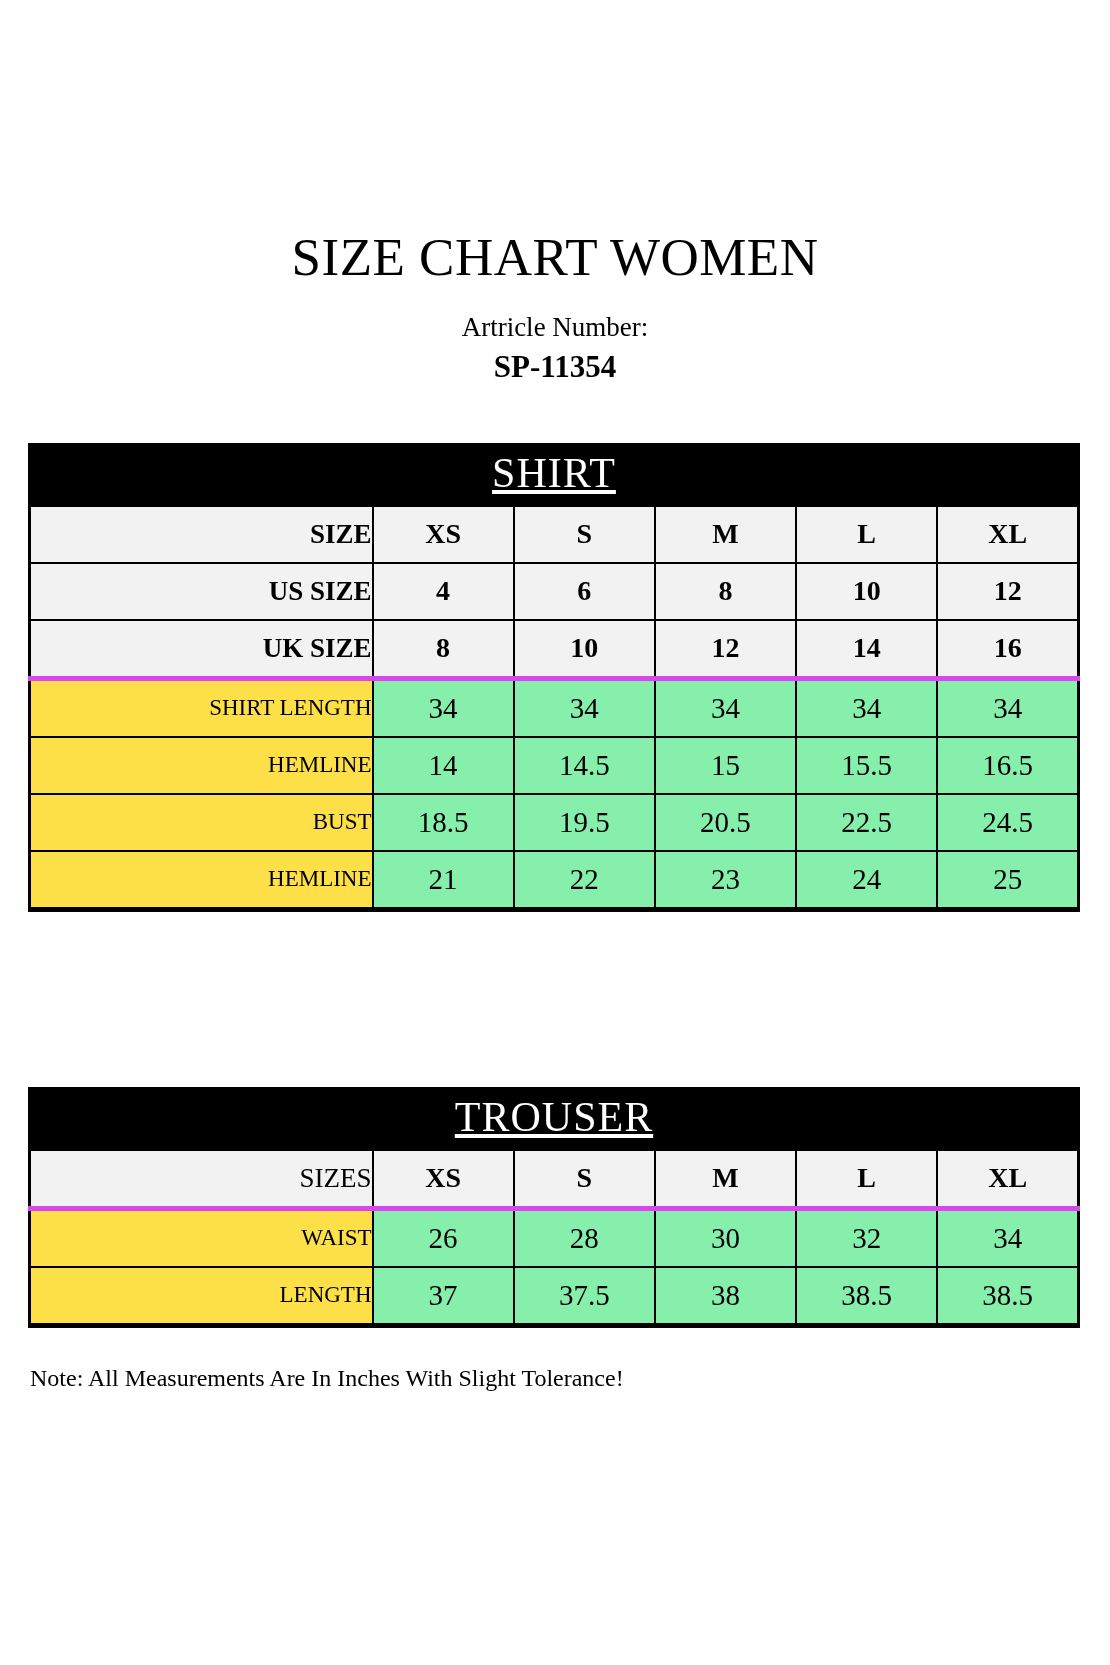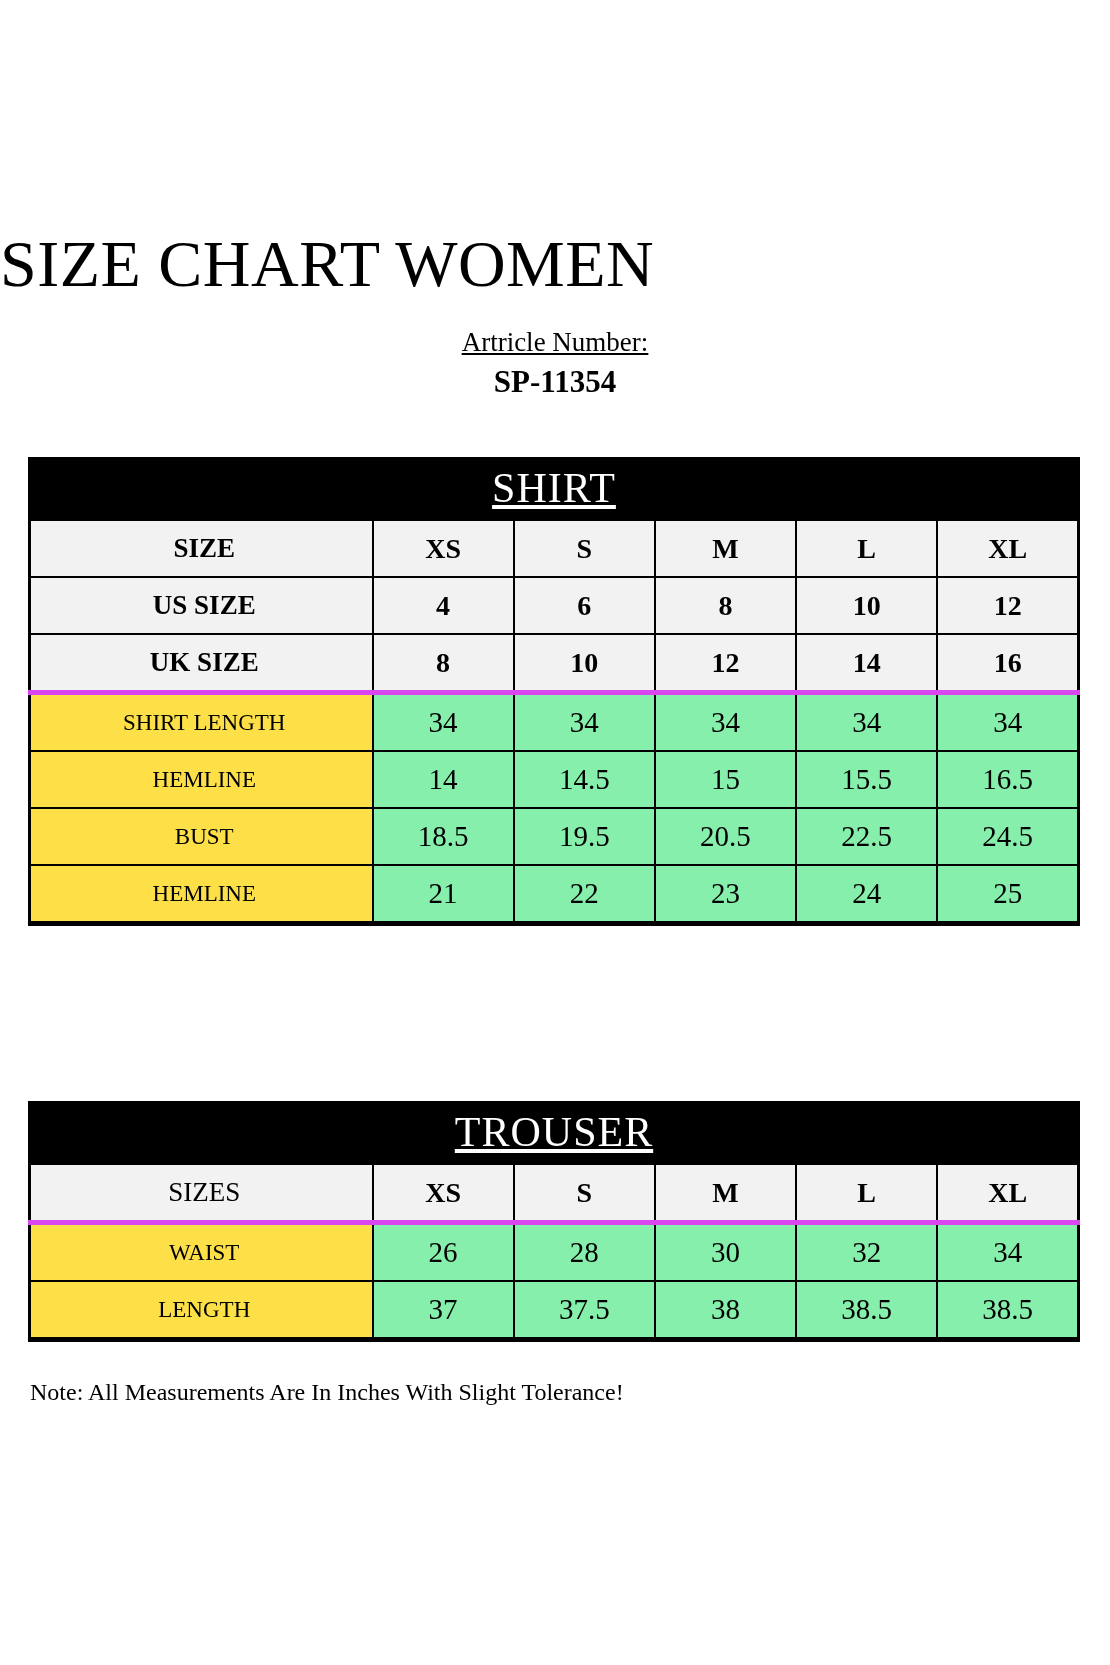--- a/index.html
+++ b/index.html
@@ -15,32 +15,31 @@
   }
   .page {
     position: relative;
     width: 1110px;
     height: 1665px;
     overflow: hidden;
     background: #ffffff;
   }
   .page-title {
     margin: 228px 0 0 0;
-    text-align: left;
-    font-size: 66px;
+    text-align: center;
+    font-size: 53px;
     font-weight: 400;
     line-height: 1.1;
     letter-spacing: 0.5px;
   }
   .article-label {
     margin-top: 26px;
     text-align: center;
     font-size: 27px;
     line-height: 1.15;
-    text-decoration: underline;
   }
   .article-number {
     margin-top: 6px;
     text-align: center;
     font-size: 31px;
     font-weight: 700;
     line-height: 1.15;
   }
   .chart {
     margin: 58px 30px 0 28px; 
@@ -70,21 +69,21 @@
     border: 2px solid #000000;
     height: 55px;
     padding: 0;
     text-align: center;
     font-size: 29px;
     vertical-align: middle;
     overflow: hidden;
     white-space: nowrap;
   }
   table.size-table td.label {
-    text-align: center;
+    text-align: right;
     padding-left: 6px;
   }
   tr.size-row td {
     background: #f2f2f2;
     font-weight: 700;
     font-size: 28px;
   }
   tr.size-row td.label {
     font-size: 27px;
   }

